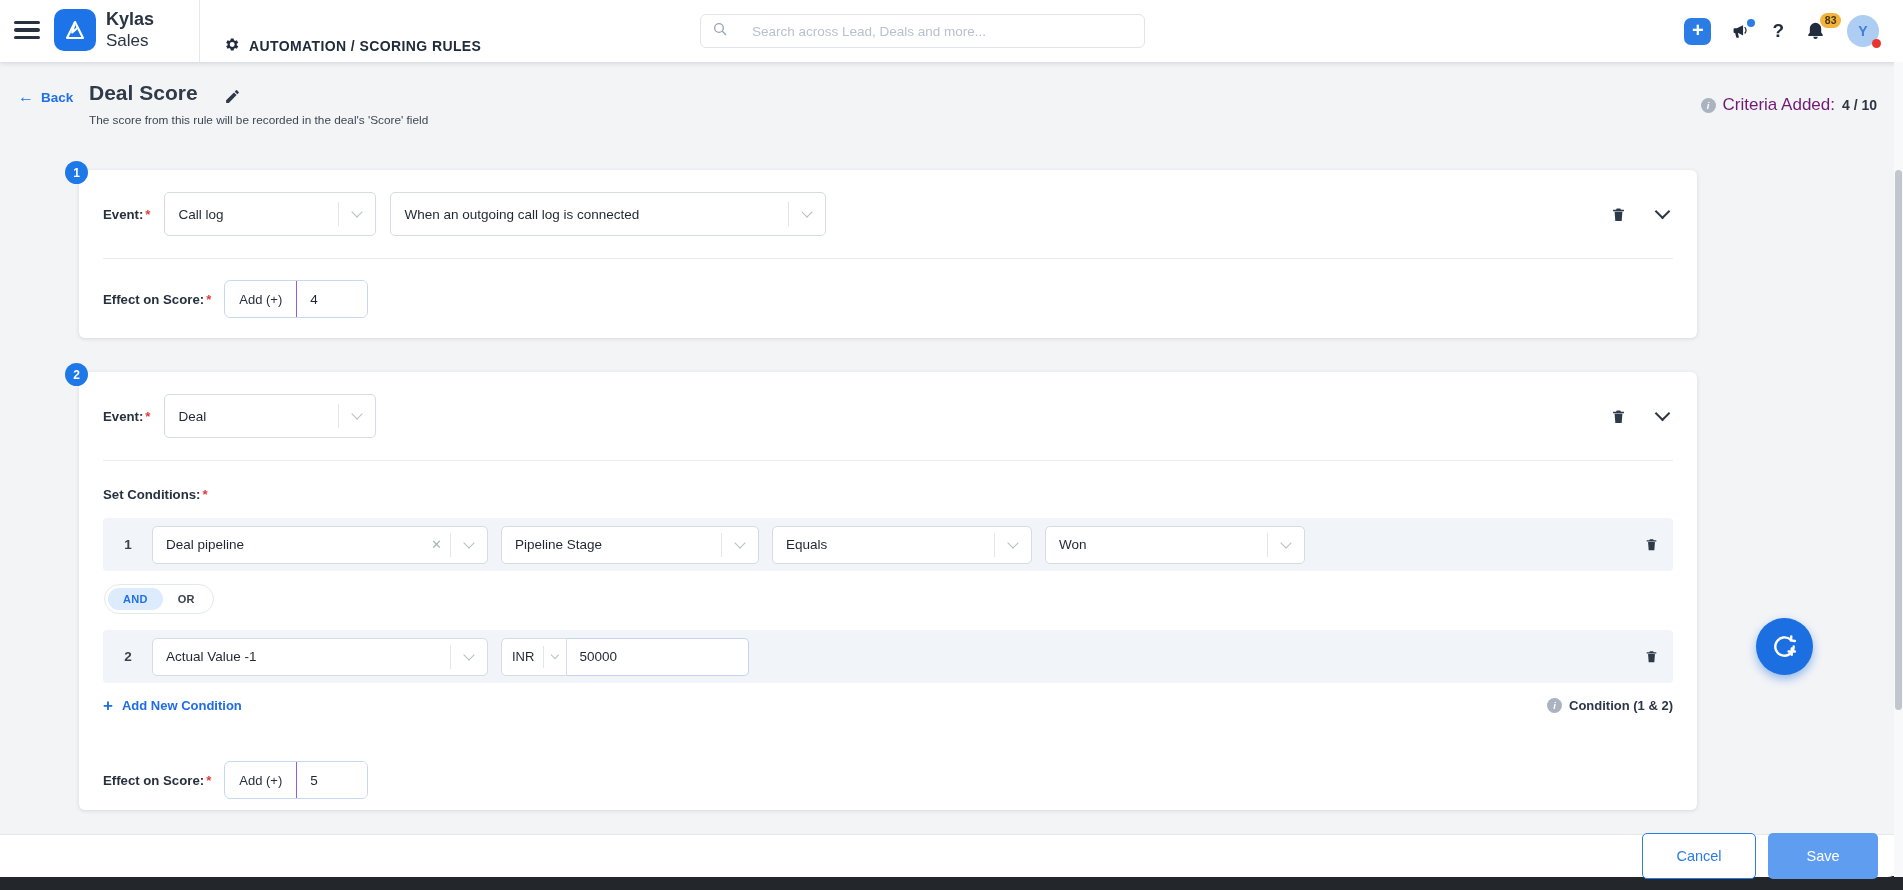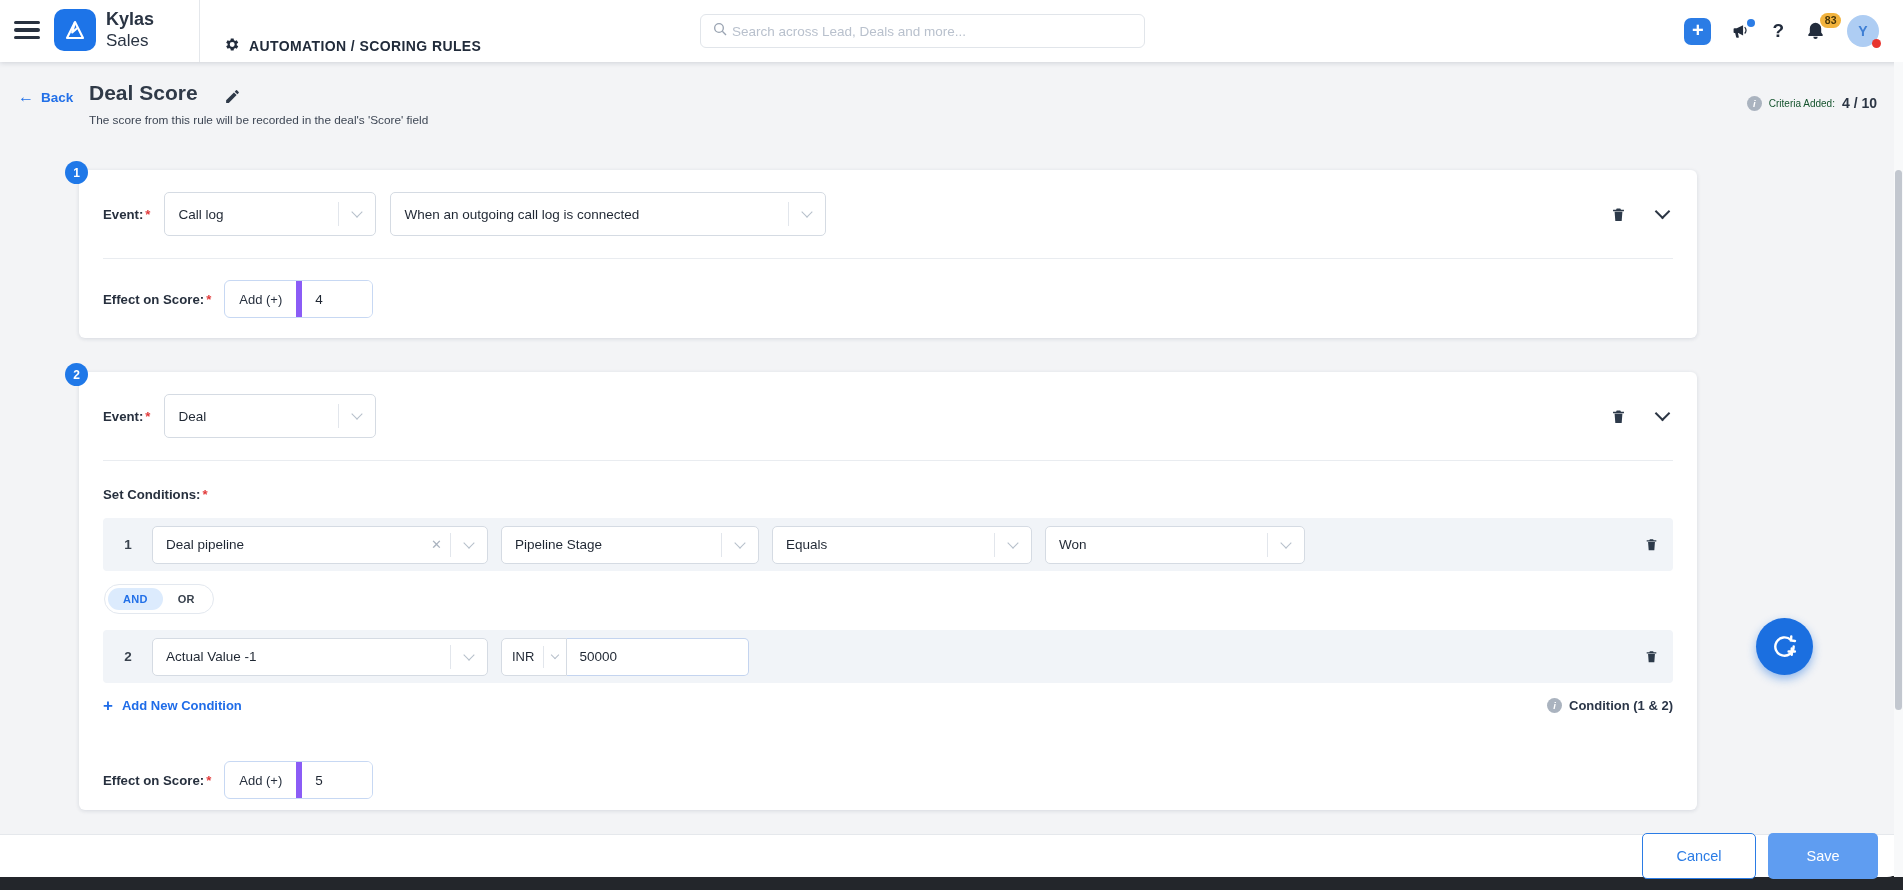--- a/index.html
+++ b/index.html
@@ -12,21 +12,21 @@
   .hamburger { position:absolute; left:14px; top:21px; width:26px; height:20px; cursor:pointer; }
   .hamburger span { display:block; height:3.2px; background:#28313f; border-radius:2px; margin-bottom:4.2px; }
   .brand { position:absolute; left:54px; top:9px; display:flex; align-items:center; gap:10px; }
   .logo { width:42px; height:42px; border-radius:10px; background:#1d74e8; display:flex; align-items:center; justify-content:center; }
   .brand-name { font-size:18px; font-weight:bold; color:#2a3443; }
   .brand-product { font-size:17px; color:#2a3443; margin-top:1px; }
   .tb-divider { position:absolute; left:199px; top:0; width:1px; height:62px; background:#e4e7eb; }
   .breadcrumb { position:absolute; left:223px; top:0; height:62px; display:flex; align-items:center; gap:9px;
                 font-size:14px; font-weight:bold; letter-spacing:.4px; color:#212b3a;margin-top:15px; }
   .search { position:absolute; left:700px; top:14px; width:445px; height:34px; border:1px solid #e1e5ea;
-            border-radius:6px; background:#fff; display:flex; align-items:center; padding:0 11px; gap:4px; }
+            border-radius:6px; background:#fff; display:flex; align-items:center; padding:0 11px; gap:24px; }
   .search input { border:none; outline:none; flex:1; font-size:13.5px; color:#333; background:transparent;
                   font-family:"Liberation Sans",sans-serif; }
   .search input::placeholder { color:#b9c1cd; }
   .topbar-right { position:absolute; right:24px; top:0; height:62px; display:flex; align-items:center; gap:21px; }
   .plus-btn { width:27px; height:27px; border-radius:7px; background:#2b7ce5; color:#fff; display:flex;
               align-items:center; justify-content:center; cursor:pointer; }
   .plus-btn::before { content:"+"; font-size:20px; font-weight:bold; line-height:1; margin-top:-2px; }
   .icon-wrap { position:relative; display:flex; align-items:center; cursor:pointer; }
   .mega-dot { position:absolute; top:-3px; right:-4px; width:8px; height:8px; border-radius:50%; background:#2b7ce5; }
   .help-q { font-size:19px; font-weight:bold; color:#222c3c; cursor:pointer; }
@@ -39,21 +39,21 @@
   
   .subheader { position:absolute; top:62px; left:0; width:100%; height:78px; }
   .back { position:absolute; left:18px; top:26px; color:#2270e8; font-weight:bold; font-size:13.5px;
           display:flex; align-items:center; gap:7px; cursor:pointer; }
   .back-arrow::before { content:"←"; font-size:16px; }
   .title-block { position:absolute; left:89px; top:19px; }
   .title-row { display:flex; align-items:flex-end; gap:26px; }
   .page-title { font-size:21px; font-weight:600; color:#303a48; }
   .subtitle { font-size:11.8px; color:#3d4654; margin-top:8px; }
   .criteria { position:absolute; right:26px; top:33px; display:flex; align-items:center; gap:7px; }
-  .criteria-label { font-size:10px; color:#14532d; }
+  .criteria-label { font-size:17px; color:#701a75; }
   .criteria-value { font-size:14px; font-weight:bold; color:#2b3544; }
   .info-i { width:15px; height:15px; border-radius:50%; background:#aab3bf; color:#fff; font-size:9.5px;
             font-weight:bold; display:inline-flex; align-items:center; justify-content:center; font-style:italic; }
   .info-i::before { content:"i"; }
 
   
   .card { position:absolute; left:79px; width:1618px; background:#fff; border-radius:6px;
           box-shadow:0 1px 4px rgba(25,39,72,.13); }
   .card1 { top:170px; height:168px; }
   .card2 { top:372px; height:438px; }
@@ -109,21 +109,21 @@
   .add-cond { display:flex; align-items:center; gap:9px; color:#1f6ce8; font-weight:bold; font-size:13px; cursor:pointer; }
   .add-plus::before { content:"+"; font-size:17px; font-weight:bold; line-height:1; }
   .cond-summary { display:flex; align-items:center; gap:7px; font-size:13px; font-weight:bold; color:#2b3648; }
 
   .effect-row { display:flex; align-items:center; gap:13px; padding:0 24px; height:80px; }
   .card2 .effect-row { margin-top:26px; padding:0; }
   .card2 .effect-wrap { padding:0 24px; }
   .effect-group { display:inline-flex; height:38px; border:1px solid #c7d8f3; border-radius:6px;
                   overflow:hidden; background:#fff; }
   .eg-op { padding:0 14px; display:flex; align-items:center; font-size:13px; color:#27303e;
-           border-right:6px solid #8b5cf6; cursor:pointer; white-space:nowrap;text-align:right; }
+           border-right:1px solid #8b5cf6; cursor:pointer; white-space:nowrap;text-align:right; }
   .eg-val { width:70px; border:none; outline:none; padding:0 13px; font-size:13.5px; color:#1f2733;
             font-family:"Liberation Sans",sans-serif; }
 
   
   .fab { position:absolute; left:1756px; top:618px; width:57px; height:57px; border-radius:50%;
          background:#1b6fe0; display:flex; align-items:center; justify-content:center; cursor:pointer;
          box-shadow:0 4px 10px rgba(27,111,224,.45); z-index:15; }
 
   
   .bottom-strip { position:absolute; bottom:0; left:0; width:100%; height:14px; background:#23262b; }

